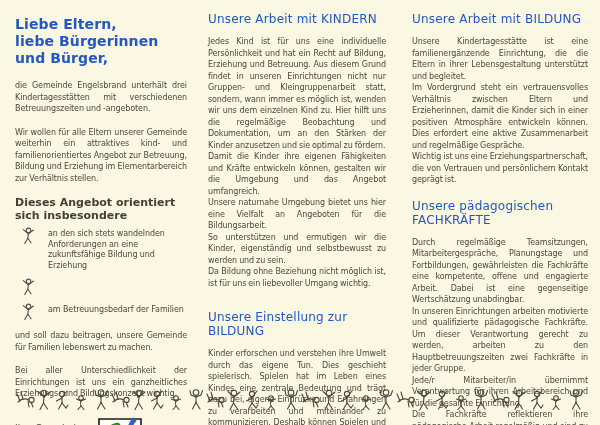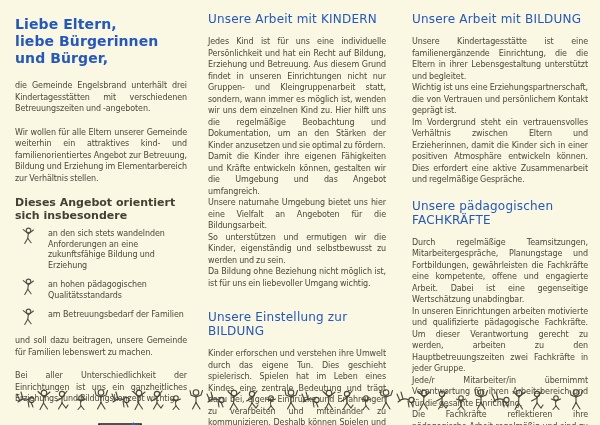--- a/index.html
+++ b/index.html
@@ -122,21 +122,20 @@
     <div class="bullet-row">
       <svg class="kid-icon" width="15" height="18" viewBox="0 0 20 24">
           <use href="#kid-glyph"></use>
         </svg>
       <span class="bullet-text">an den sich stets wandelnden Anforderungen an eine zukunftsfähige Bildung und Erziehung</span>
     </div>
     <div class="bullet-row">
       <svg class="kid-icon" width="15" height="18" viewBox="0 0 20 24">
           <use href="#kid-glyph"></use>
         </svg>
-      <span class="bullet-text">an hohen pädagogischen Qualitätsstandards</span>
     </div>
     <div class="bullet-row">
       <svg class="kid-icon" width="15" height="18" viewBox="0 0 20 24">
           <use href="#kid-glyph"></use>
         </svg>
       <span class="bullet-text">am Betreuungsbedarf der Familien</span>
     </div>
 
     <p class="body-text" style="margin-bottom:12px">und soll dazu beitragen, unsere Gemeinde für Familien lebenswert zu machen.</p>
     <p class="body-text">Bei aller Unterschiedlichkeit der Einrichtungen ist uns ein ganzheitliches Erziehungs- und Bildungskonzept wichtig.</p>
@@ -170,22 +169,22 @@
     <p class="body-text">Unsere naturnahe Umgebung bietet uns hier eine Vielfalt an Angeboten für die Bildungsarbeit.</p>
     <p class="body-text">So unterstützen und ermutigen wir die Kinder, eigenständig und selbstbewusst zu werden und zu sein.</p>
     <p class="body-text">Da Bildung ohne Beziehung nicht möglich ist, ist für uns ein liebevoller Umgang wichtig.</p>
     <div class="section-title sec2-middle">Unsere Einstellung zur BILDUNG</div>
     <p class="body-text">Kinder erforschen und verstehen ihre Umwelt durch das eigene Tun. Dies geschieht spielerisch. Spielen hat im Leben eines Kindes eine zentrale Bedeutung und trägt dazu bei, eigene Eindrücke und Erfahrungen zu verarbeiten und miteinander zu kommunizieren. Deshalb können Spielen und Lernen nicht voneinander getrennt werden, sondern stehen immer in Wechselwirkung miteinander.</p>
   </div>
 
   <div class="col col-right">
     <div class="section-title">Unsere Arbeit mit BILDUNG</div>
     <p class="body-text">Unsere Kindertagesstätte ist eine familienergänzende Einrichtung, die die Eltern in ihrer Lebensgestaltung unterstützt und begleitet.</p>
+    <p class="body-text">Im Vordergrund steht ein vertrauensvolles Verhältnis zwischen Eltern und Erzieherinnen, damit die Kinder sich in einer positiven Atmosphäre entwickeln können. Dies erfordert eine aktive Zusammenarbeit und regelmäßige Gespräche.</p>
     <p class="body-text">Wichtig ist uns eine Erziehungspartnerschaft, die von Vertrauen und persönlichem Kontakt geprägt ist.</p>
-    <p class="body-text">Im Vordergrund steht ein vertrauensvolles Verhältnis zwischen Eltern und Erzieherinnen, damit die Kinder sich in einer positiven Atmosphäre entwickeln können. Dies erfordert eine aktive Zusammenarbeit und regelmäßige Gespräche.</p>
     <div class="section-title sec2-right">Unsere pädagogischen FACHKRÄFTE</div>
     <p class="body-text">Durch regelmäßige Teamsitzungen, Mitarbeitergespräche, Planungstage und Fortbildungen, gewährleisten die Fachkräfte eine kompetente, offene und engagierte Arbeit. Dabei ist eine gegenseitige Wertschätzung unabdingbar.</p>
     <p class="body-text">In unseren Einrichtungen arbeiten motivierte und qualifizierte pädagogische Fachkräfte. Um dieser Verantwortung gerecht zu werden, arbeiten zu den Hauptbetreuungszeiten zwei Fachkräfte in jeder Gruppe.</p>
     <p class="body-text">Jede/r Mitarbeiter/in übernimmt Verantwortung für ihren Arbeitsbereich und für die gesamte Einrichtung.</p>
     <p class="body-text">Die Fachkräfte reflektieren ihre pädagogische Arbeit regelmäßig und sind zu diesem Zweck auch im Austausch mit Fachkräften aus anderen Einrichtungen und Institutionen.</p>
   </div>
 
   <svg class="frieze" width="570" height="26" viewBox="0 0 570 26">
     <use href="#frieze-unit" x="0"></use>
     <use href="#frieze-unit" x="95"></use>

